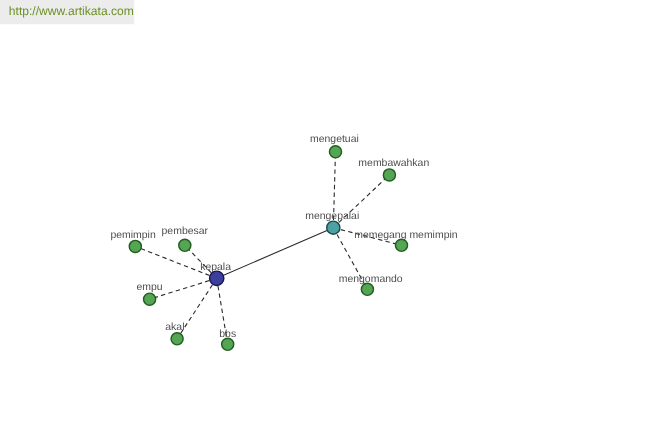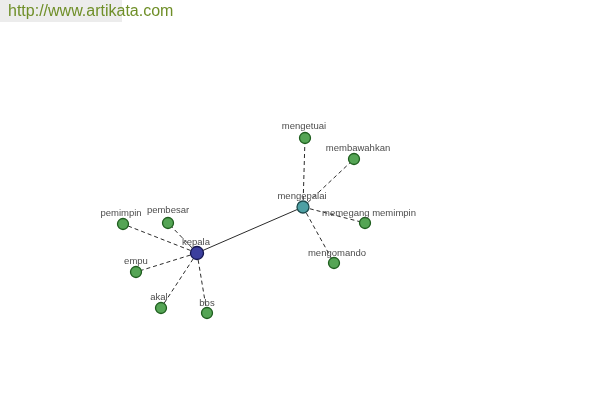--- a/index.html
+++ b/index.html
@@ -13,21 +13,21 @@
   }
   .url-box {
     position: absolute;
     left: 0;
     top: 0;
     width: 114px;
     height: 22px;
     background: #ececec;
     line-height: 22px;
     padding-left: 8px;
-    font-size: 16px;
+    font-size: 11px;
     color: #6f8f28;
     white-space: nowrap;
   }
   svg { position: absolute; left: 0; top: 0; }
   svg text {
     font-family: "Liberation Sans", sans-serif;
     font-size: 9.5px;
     fill: #4d4d4d;
   }
 </style>

